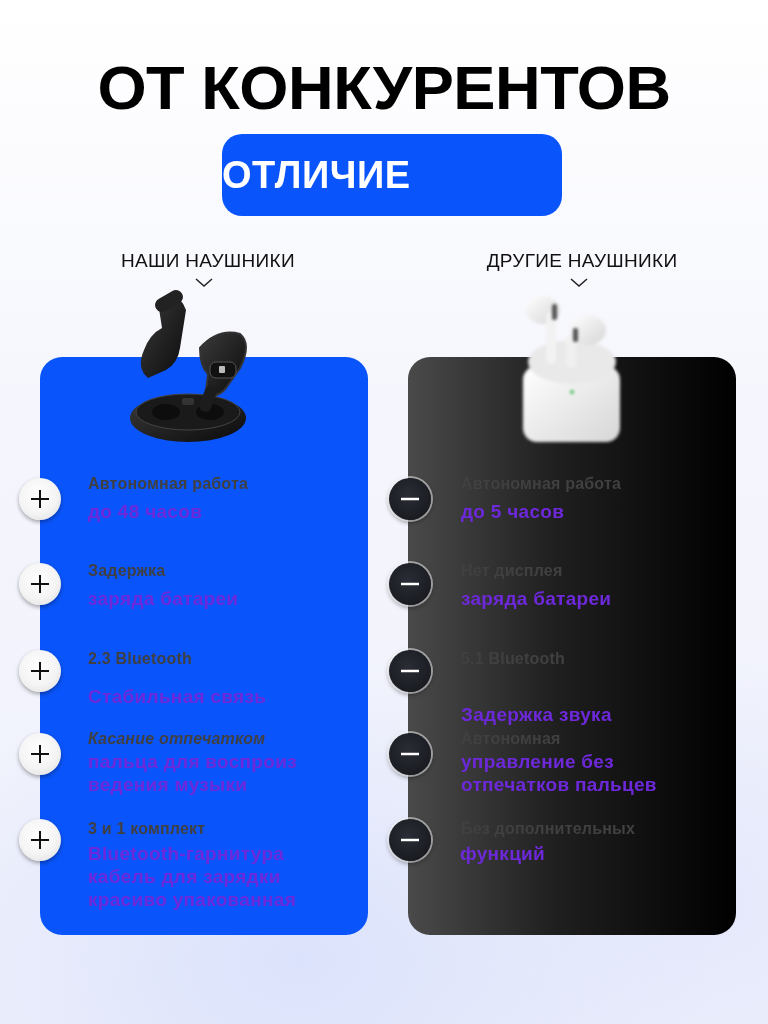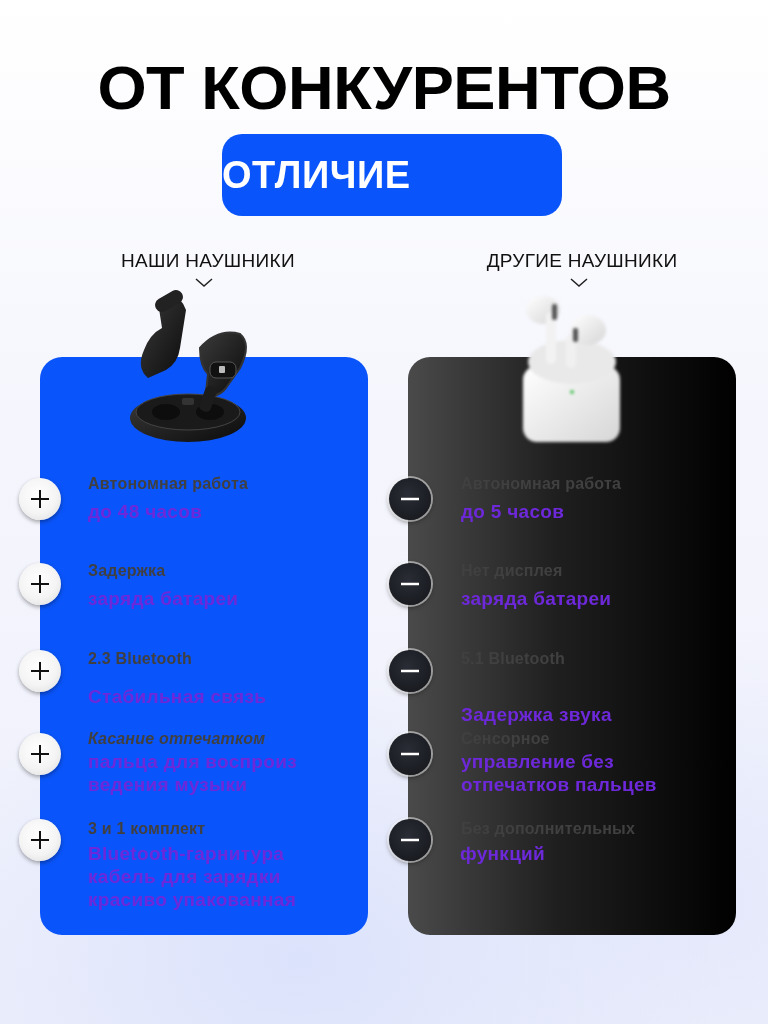--- a/index.html
+++ b/index.html
@@ -201,21 +201,21 @@
   </div>
   <div class="head" style="left:93px; top:2px;">5.1 Bluetooth</div>
   <div class="sub" style="left:93px; top:30px;margin-top:28px;">Задержка звука</div>
 </div>
 <div class="item" style="top:727px; left:368px;">
   <div class="badge minus" style="left:21px; top:6px;">
     <svg width="42" height="42" viewBox="0 0 42 42">
         <path d="M12 21 H30" stroke="#fff" stroke-width="2.5"></path>
       </svg>
   </div>
-  <div class="head" style="left:93px; top:0px;">Сенсорное</div>
+  <div class="head" style="left:93px; top:0px;">Автономная</div>
   <div class="sub" style="left:93px; top:23px;">управление без
 отпечатков пальцев</div>
 </div>
 <div class="item" style="top:817px; left:368px;">
   <div class="badge minus" style="left:21px; top:2px;">
     <svg width="42" height="42" viewBox="0 0 42 42">
         <path d="M12 21 H30" stroke="#fff" stroke-width="2.5"></path>
       </svg>
   </div>
   <div class="head" style="left:93px; top:0px;">Без дополнительных</div>

